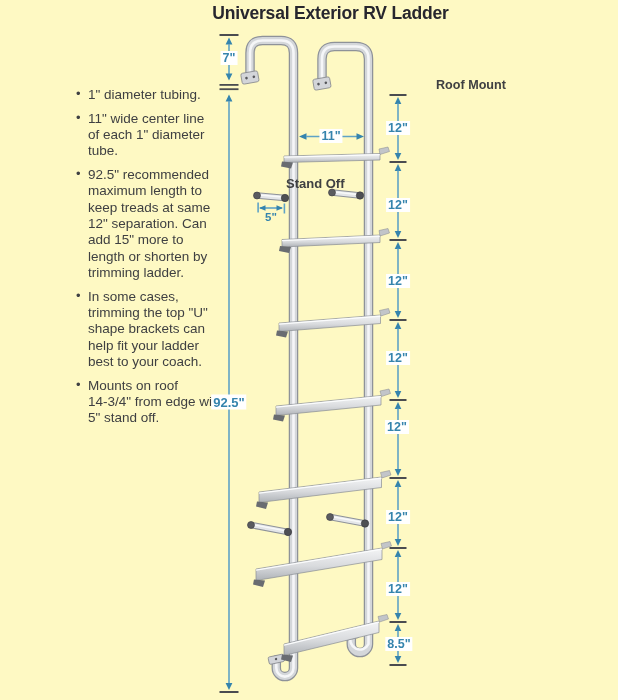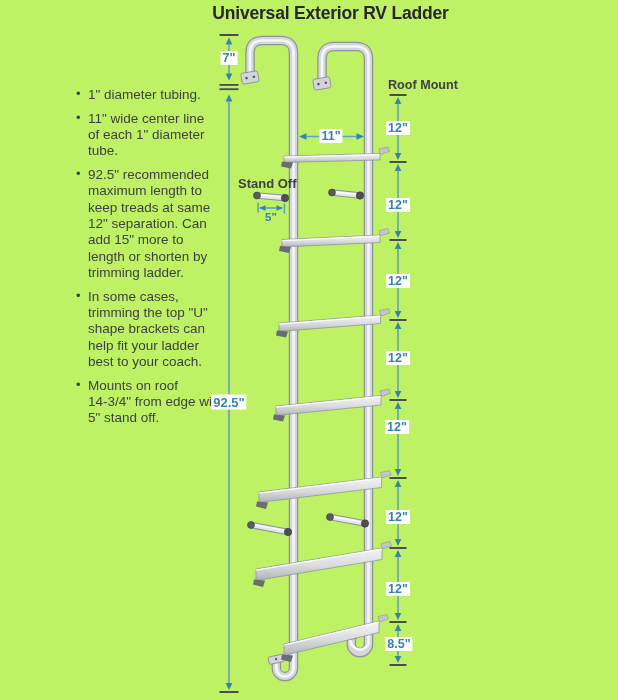--- a/index.html
+++ b/index.html
@@ -5,42 +5,42 @@
   :root{
     --dimension-accent:#3584ad;
     --dimension-line:#5fa3c6;
     --tick:#4a4c50;
     --ink:#3f4042;
     --title-ink:#27262e;
   }
   *{margin:0;padding:0;box-sizing:border-box;}
   html,body{background:#ffffff;}
   .stage{
-    position:relative;width:618px;height:700px;background:#bef264;overflow:hidden;
+    position:relative;width:618px;height:700px;background:#fef9c3;overflow:hidden;
     font-family:"Liberation Sans",sans-serif;color:var(--ink);
   }
   .title{
     position:absolute;left:163px;top:3px;width:335px;text-align:center;
     font-size:17.5px;font-weight:bold;color:var(--title-ink);letter-spacing:-0.2px;
   }
   .notes{position:absolute;left:76px;top:87px;width:170px;}
   .note-item{position:relative;padding-left:12px;margin-bottom:7.5px;
     font-size:13.5px;line-height:16.3px;color:var(--ink);}
   .note-bullet{position:absolute;left:0;top:-1px;font-size:13px;color:var(--ink);}
   .note-text{white-space:pre-line;}
   .diagram-svg{position:absolute;left:0;top:0;}
   .dim-label{
     position:absolute;transform:translate(-50%,-50%);
     color:var(--dimension-accent);font-weight:600;font-size:12.5px;
     background:#ffffff;padding:0 2px;white-space:nowrap;
   }
   .dim-label.small{font-size:11.5px;}
   .dim-label.big{font-size:13px;}
   .dark-label{
-    position:absolute;color:var(--ink);font-weight:600;font-size:13px;white-space:nowrap;
+    position:absolute;color:var(--ink);font-weight:600;font-size:13px;white-space:nowrap;margin-left:48px;
   }
   .note-block{
     position:absolute;left:409px;top:419px;width:105px;
     font-size:12.3px;line-height:15.2px;color:var(--ink);font-weight:600;
     white-space:pre-line;
   }
   .tube-o{stroke:#8e9299;stroke-width:9.5;fill:none;stroke-linecap:round;}
   .tube-m{stroke:#d4d7da;stroke-width:7;fill:none;stroke-linecap:round;}
   .tube-h{stroke:#f5f6f8;stroke-width:2.6;fill:none;stroke-linecap:round;}
   .dim-line{stroke:var(--dimension-line);stroke-width:1.6;}

